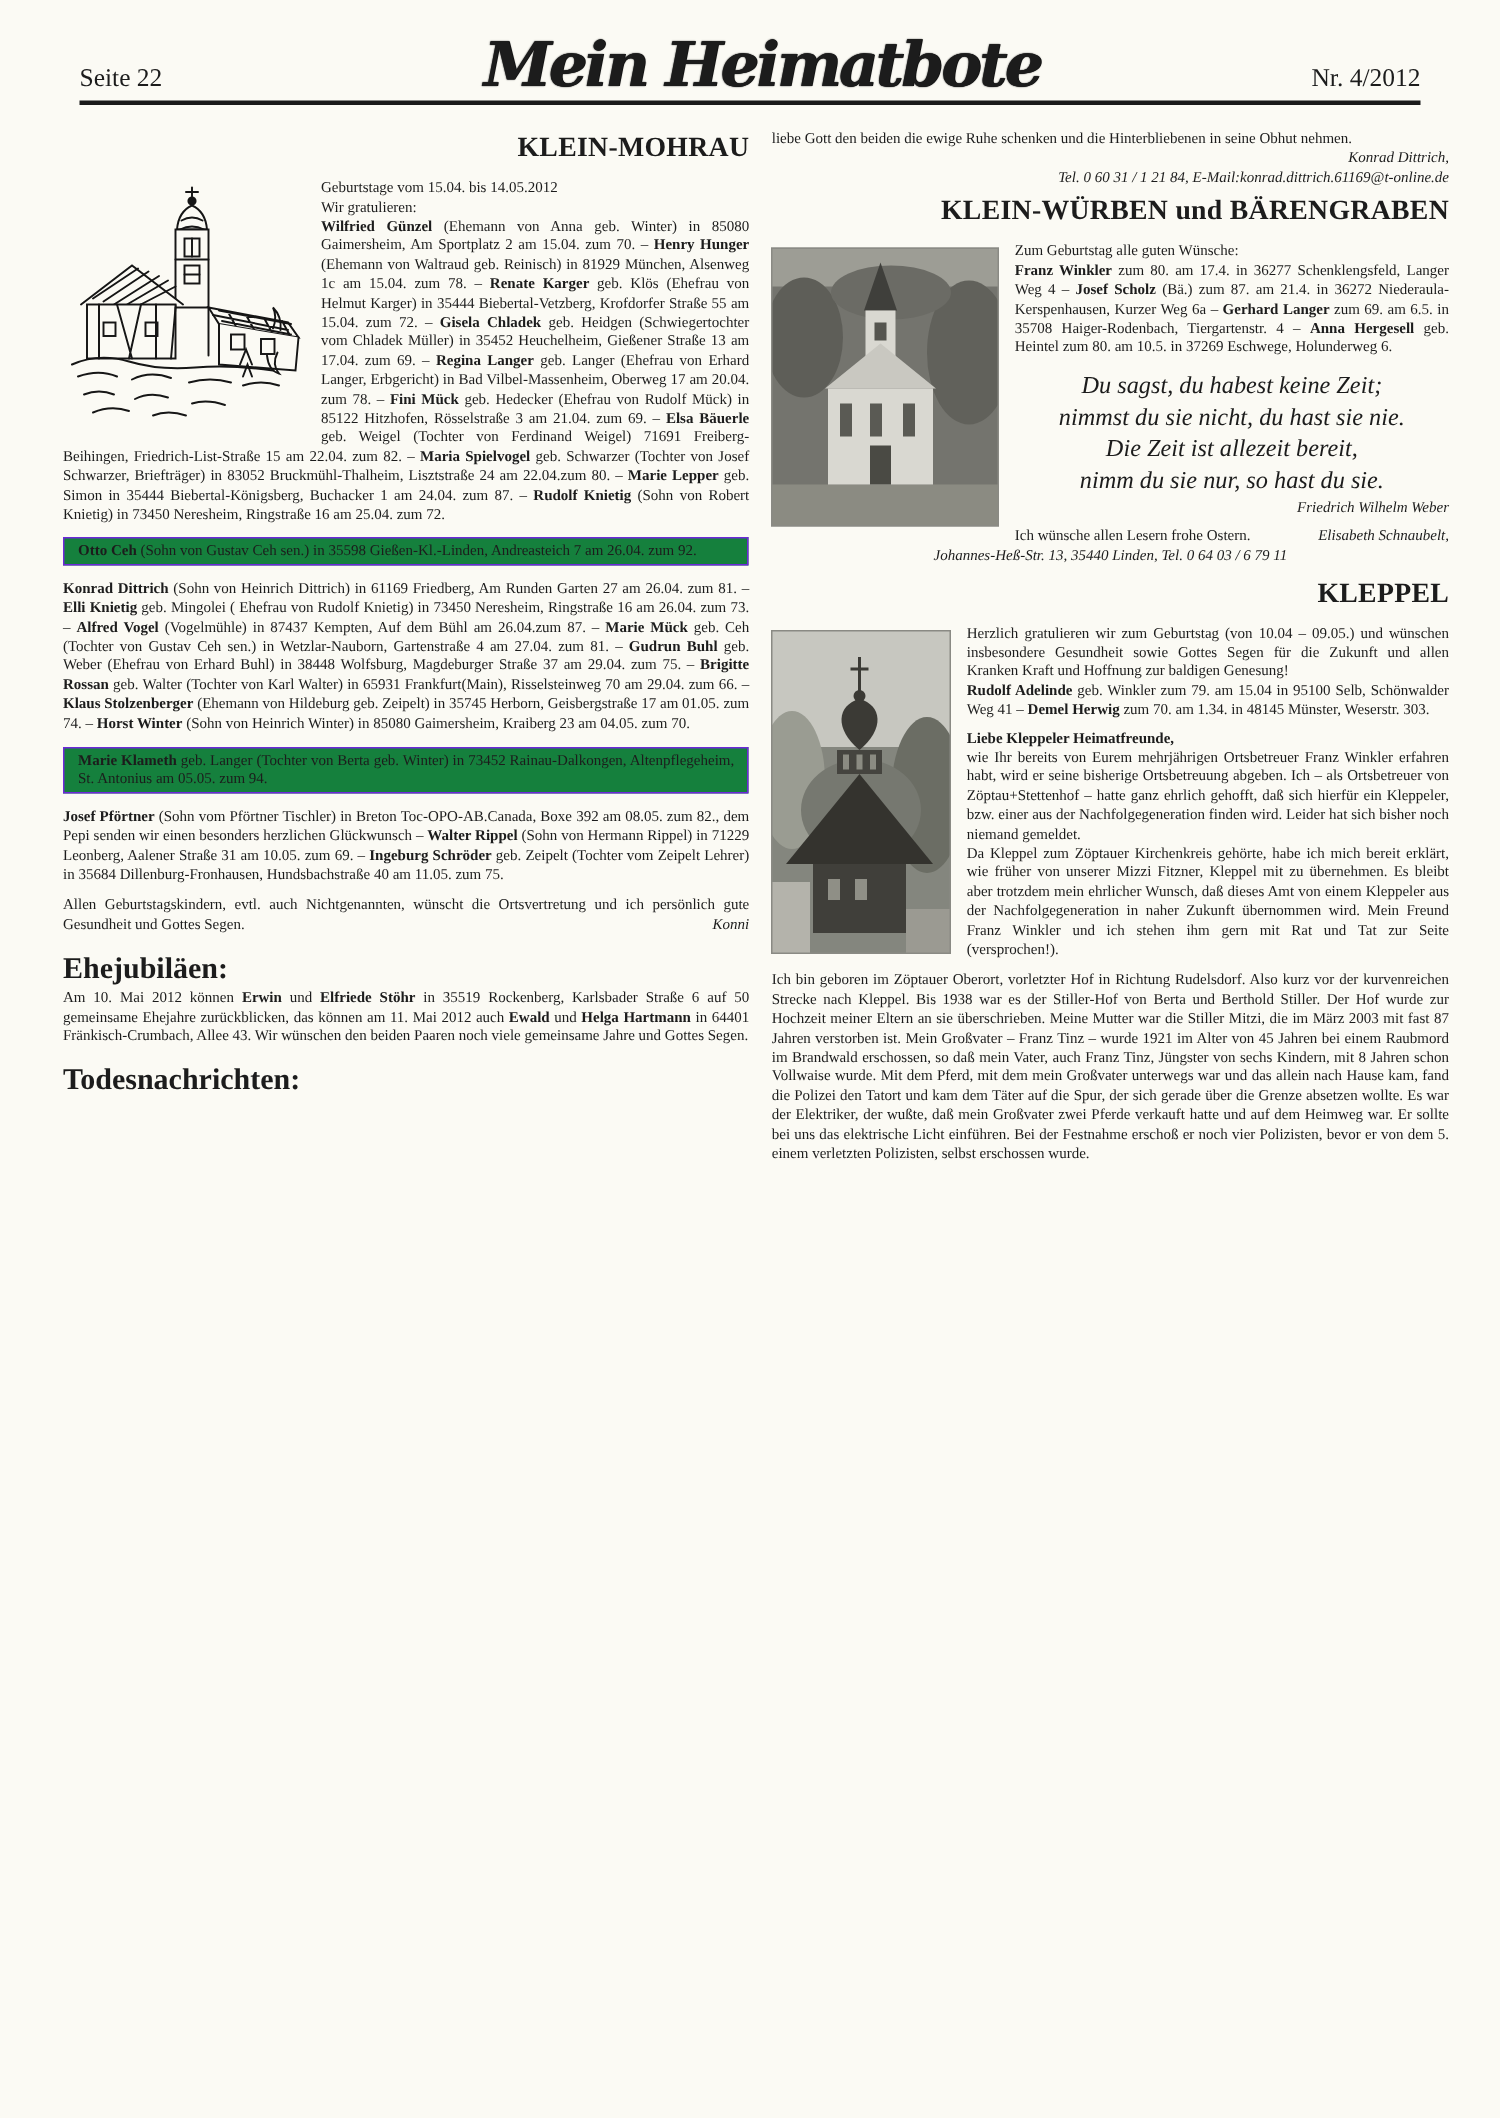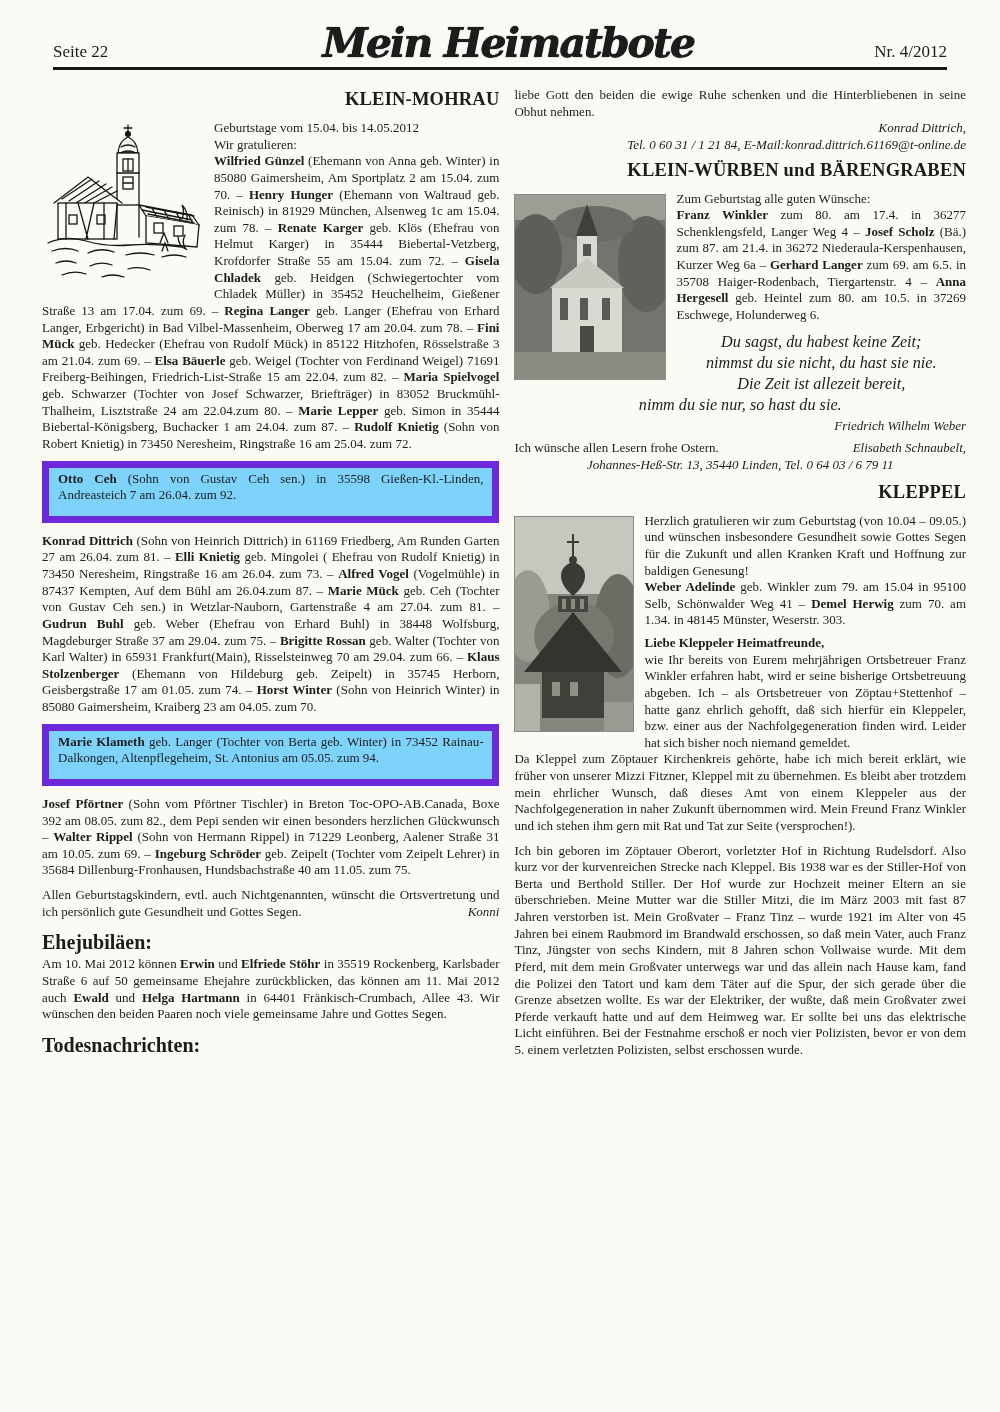--- a/index.html
+++ b/index.html
@@ -22,28 +22,28 @@
     font-weight:bold;font-style:italic;
     font-size:41px;line-height:1;
     letter-spacing:-2px;
     text-shadow:0 0 1px #111, 0.5px 0 0 #111;
   }
   
   .columns{display:flex;gap:15px;padding:17px 34px 0 42px;}
   .col{box-sizing:border-box;}
   .col-left{width:460px;}
   .col-right{width:454px;}
-  p, .graybox{font-size:13px;line-height:1.28;text-align:justify;margin:0 0 8px;}
+  p, .graybox{font-size:10px;line-height:1.28;text-align:justify;margin:0 0 8px;}
   .nojust{text-align:left;}
   h2{font-size:18.5px;font-weight:bold;text-align:right;margin:2px 0 10px;letter-spacing:.2px;}
   h3{font-size:20px;font-weight:bold;margin:11px 0 2px;text-align:left;}
   .graybox{
-    background:#7dd3fc;
-    border:7px solid #6d28d9;
-    padding:3px 9px 12px;
+    background:#15803d;
+    border:1px solid #6d28d9;
+    padding:3px 9px 1px;
     margin:5px 0 10px;
   }
   .float-img{float:left;margin:3px 10px 3px 0;}
   .sig-right{text-align:right;font-style:italic;margin:0 0 6px;}
   .ital{font-style:italic;}
   .center-ital{text-align:center;font-style:italic;}
   .poem{font-style:italic;text-align:center;font-size:16.2px;line-height:1.3;margin:2px 0 2px;}
   .split-line{display:flex;justify-content:space-between;align-items:baseline;}
   .konni{float:right;font-style:italic;}
   .bold-lead{font-weight:bold;margin:6px 0 0;}
@@ -205,21 +205,21 @@
           <rect x="28" y="156" width="62" height="46" fill="#403f3a"></rect>
           <rect x="38" y="166" width="8" height="14" fill="#8f8f86"></rect>
           <rect x="56" y="166" width="8" height="14" fill="#8f8f86"></rect>
           <rect x="0" y="168" width="26" height="48" fill="#b4b3ab"></rect>
           <rect x="90" y="186" width="30" height="30" fill="#9b9a92"></rect>
           <rect x="0" y="0" width="120" height="216" fill="none" stroke="#8a8a84" stroke-width="2"></rect>
         </svg>
       </span>
 
       <p class="mb0">Herzlich gratulieren wir zum Geburtstag (von 10.04 – 09.05.) und wünschen insbesondere Gesundheit sowie Gottes Segen für die Zukunft und allen Kranken Kraft und Hoffnung zur baldigen Genesung!</p>
-      <p class="mb0"><span style="font-weight: bold;">Weber Adelinde</span><span> geb. Winkler zum 79. am 15.04 in 95100 Selb, Schönwalder Weg 41 – </span><span style="font-weight: bold;">Demel Herwig</span><span> zum 70. am 1.34. in 48145 Münster, Weserstr. 303.</span></p>
+      <p class="mb0"><span style="font-weight: bold;">Rudolf Adelinde</span><span> geb. Winkler zum 79. am 15.04 in 95100 Selb, Schönwalder Weg 41 – </span><span style="font-weight: bold;">Demel Herwig</span><span> zum 70. am 1.34. in 48145 Münster, Weserstr. 303.</span></p>
 
       <p class="bold-lead">Liebe Kleppeler Heimatfreunde,</p>
       <p class="mb0">wie Ihr bereits von Eurem mehrjährigen Ortsbetreuer Franz Winkler erfahren habt, wird er seine bisherige Ortsbetreuung abgeben. Ich – als Ortsbetreuer von Zöptau+Stettenhof – hatte ganz ehrlich gehofft, daß sich hierfür ein Kleppeler, bzw. einer aus der Nachfolgegeneration finden wird. Leider hat sich bisher noch niemand gemeldet.</p>
       <p>Da Kleppel zum Zöptauer Kirchenkreis gehörte, habe ich mich bereit erklärt, wie früher von unserer Mizzi Fitzner, Kleppel mit zu übernehmen. Es bleibt aber trotzdem mein ehrlicher Wunsch, daß dieses Amt von einem Kleppeler aus der Nachfolgegeneration in naher Zukunft übernommen wird. Mein Freund Franz Winkler und ich stehen ihm gern mit Rat und Tat zur Seite (versprochen!).</p>
 
       <p>Ich bin geboren im Zöptauer Oberort, vorletzter Hof in Richtung Rudelsdorf. Also kurz vor der kurvenreichen Strecke nach Kleppel. Bis 1938 war es der Stiller-Hof von Berta und Berthold Stiller. Der Hof wurde zur Hochzeit meiner Eltern an sie überschrieben. Meine Mutter war die Stiller Mitzi, die im März 2003 mit fast 87 Jahren verstorben ist. Mein Großvater – Franz Tinz – wurde 1921 im Alter von 45 Jahren bei einem Raubmord im Brandwald erschossen, so daß mein Vater, auch Franz Tinz, Jüngster von sechs Kindern, mit 8 Jahren schon Vollwaise wurde. Mit dem Pferd, mit dem mein Großvater unterwegs war und das allein nach Hause kam, fand die Polizei den Tatort und kam dem Täter auf die Spur, der sich gerade über die Grenze absetzen wollte. Es war der Elektriker, der wußte, daß mein Großvater zwei Pferde verkauft hatte und auf dem Heimweg war. Er sollte bei uns das elektrische Licht einführen. Bei der Festnahme erschoß er noch vier Polizisten, bevor er von dem 5. einem verletzten Polizisten, selbst erschossen wurde.</p>
 
     </div>
   </div>
 </div>

